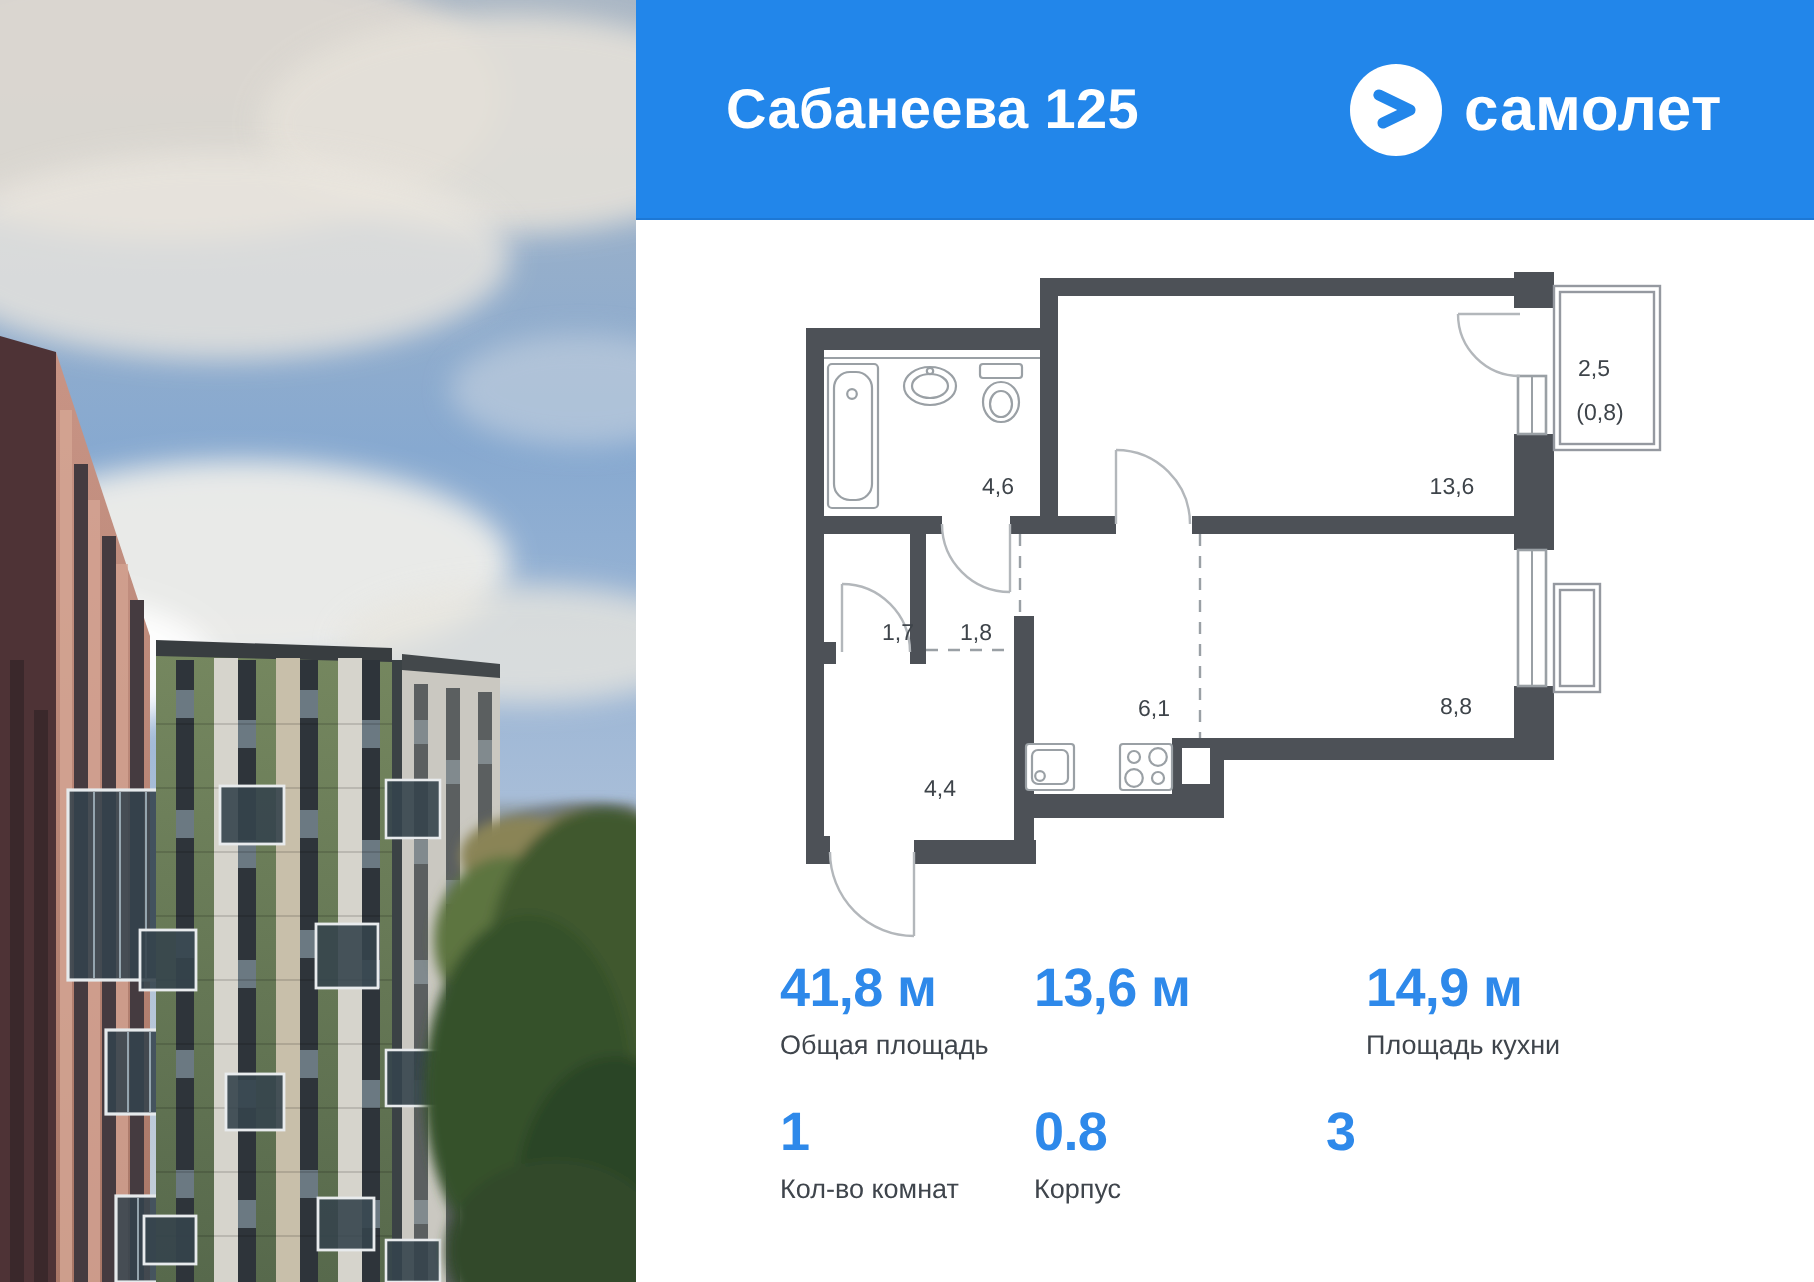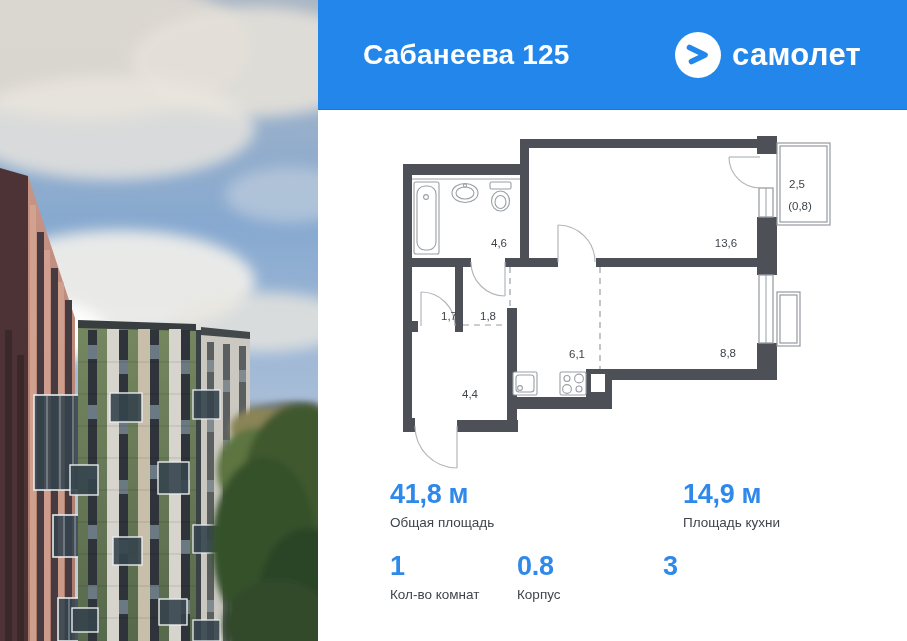--- a/index.html
+++ b/index.html
@@ -294,20 +294,21 @@
         <text x="797" y="188">2,5</text>
         <text x="800" y="210">(0,8)</text>
       </g>
     </svg>
 
     <div class="stat s1">
       <div class="stat-value">41,8 м</div>
       <div class="stat-label">Общая площадь</div>
     </div>
     <div class="stat s2">
+      <div class="stat-value">13,6 м</div>
     </div>
     <div class="stat s3">
       <div class="stat-value">14,9 м</div>
       <div class="stat-label">Площадь кухни</div>
     </div>
     <div class="stat s4">
       <div class="stat-value">1</div>
       <div class="stat-label">Кол-во комнат</div>
     </div>
     <div class="stat s5">

